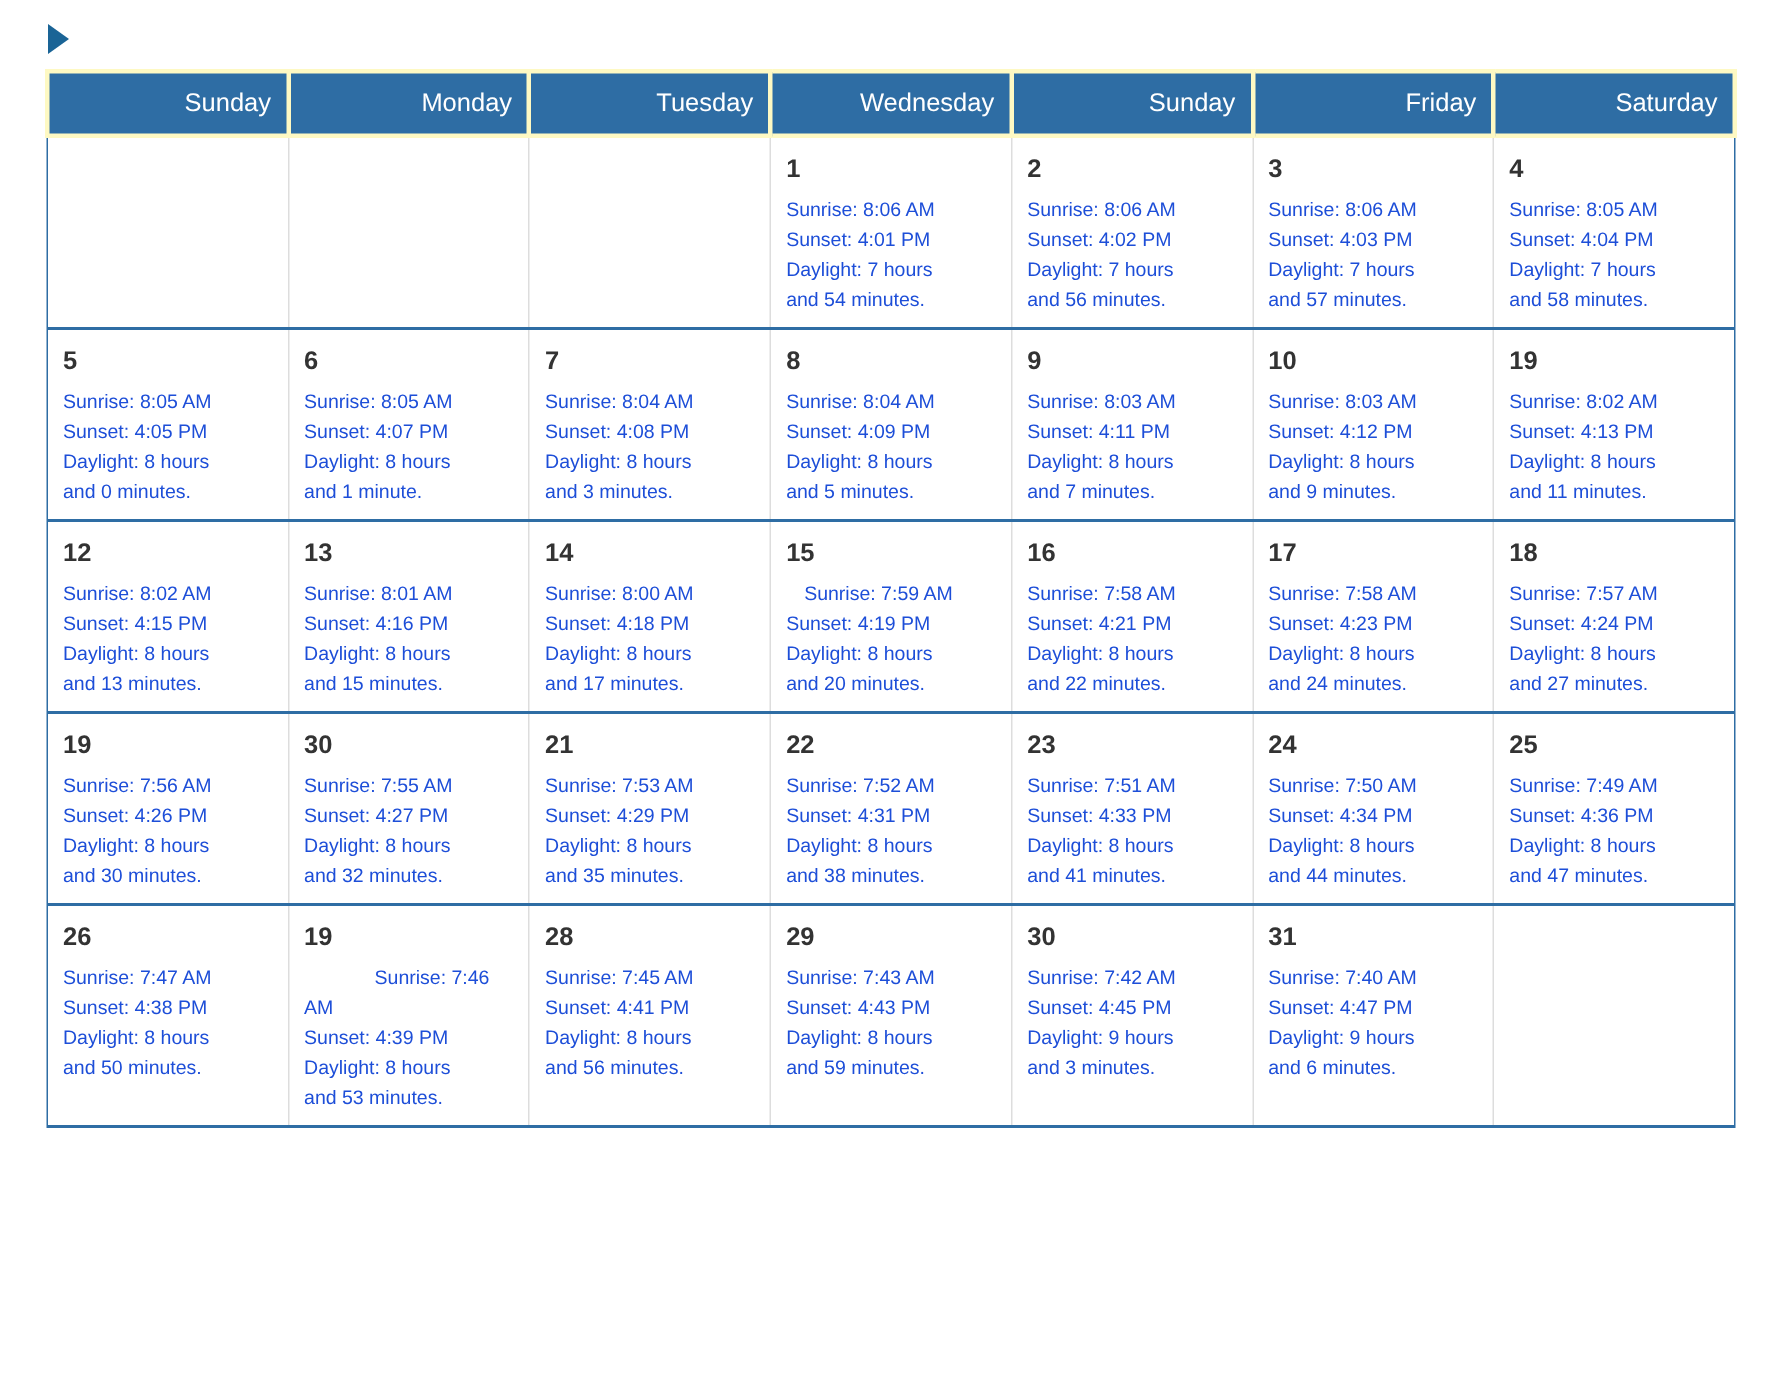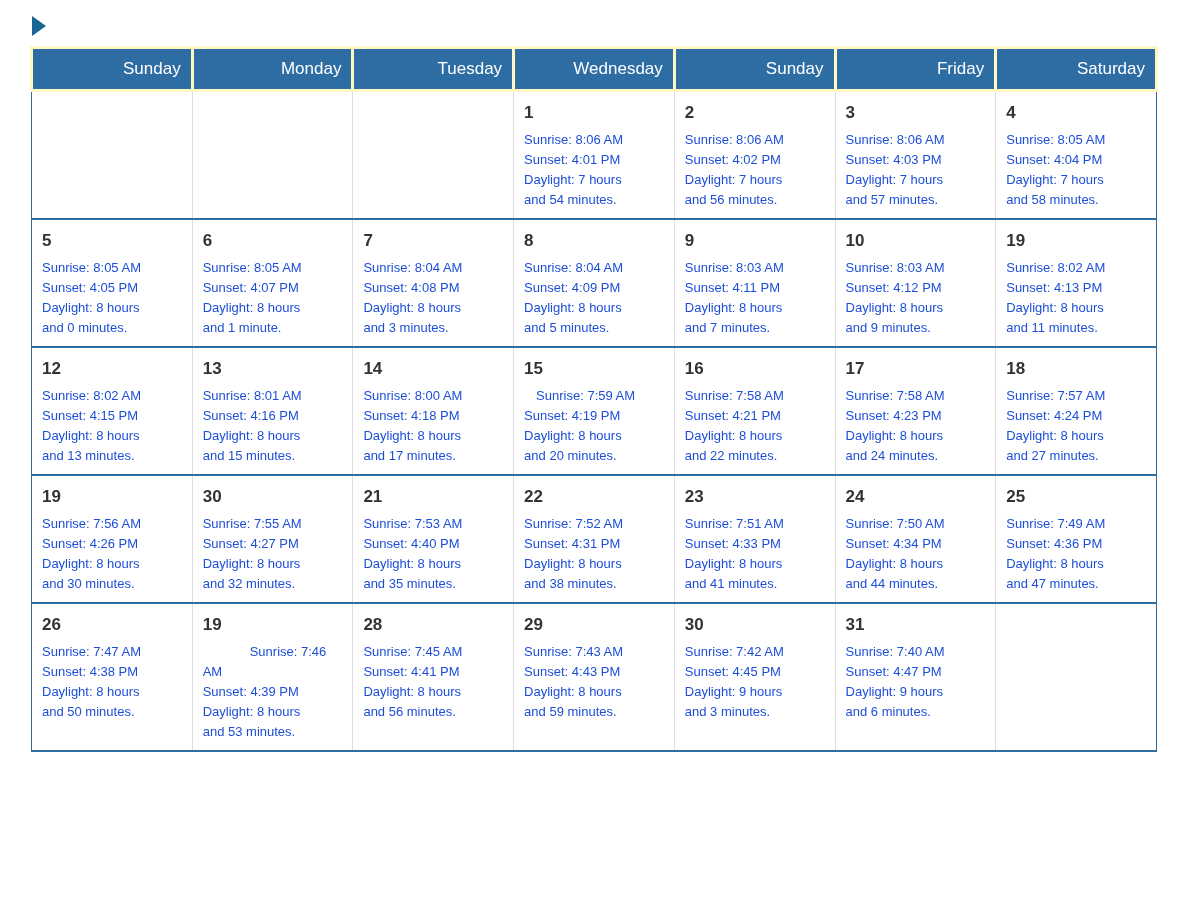--- a/index.html
+++ b/index.html
@@ -234,21 +234,21 @@
       <tr>
         <td><span class="day-number">19</span><span class="day-info" style="white-space: pre-line; margin-top: 20px;">Sunrise: 7:56 AM
 Sunset: 4:26 PM
 Daylight: 8 hours
 and 30 minutes.</span></td>
         <td><span class="day-number">30</span><span class="day-info" style="white-space: pre-line;">Sunrise: 7:55 AM
 Sunset: 4:27 PM
 Daylight: 8 hours
 and 32 minutes.</span></td>
         <td><span class="day-number">21</span><span class="day-info" style="white-space: pre-line;">Sunrise: 7:53 AM
-Sunset: 4:40 PM
+Sunset: 4:29 PM
 Daylight: 8 hours
 and 35 minutes.</span></td>
         <td><span class="day-number">22</span><span class="day-info" style="white-space: pre-line;">Sunrise: 7:52 AM
 Sunset: 4:31 PM
 Daylight: 8 hours
 and 38 minutes.</span></td>
         <td><span class="day-number">23</span><span class="day-info" style="white-space: pre-line; text-align: center;">Sunrise: 7:51 AM
 Sunset: 4:33 PM
 Daylight: 8 hours
 and 41 minutes.</span></td>

